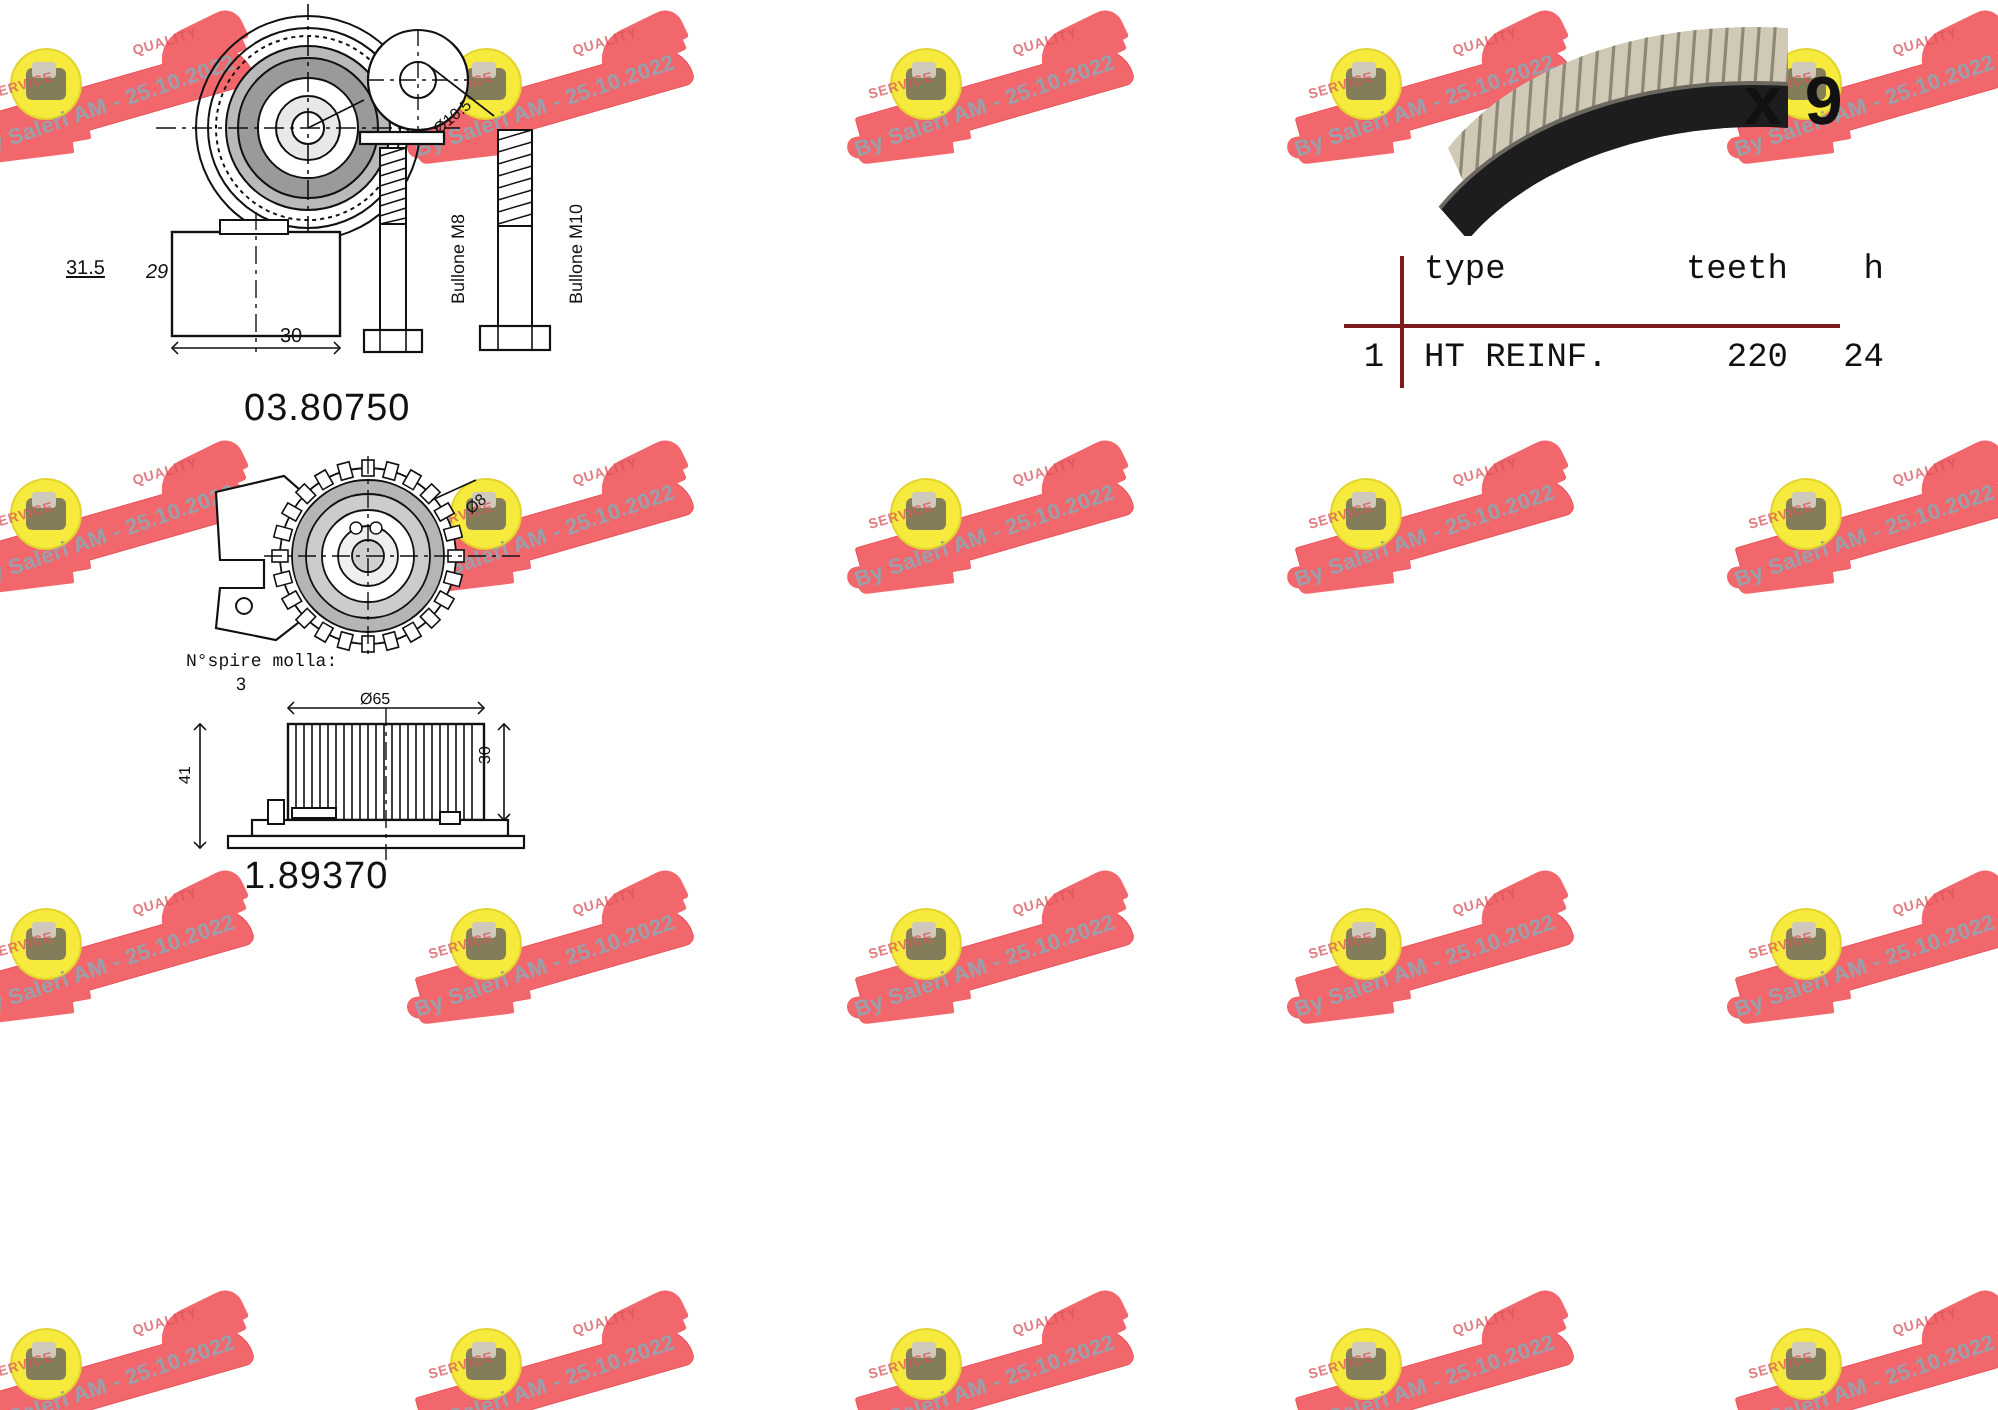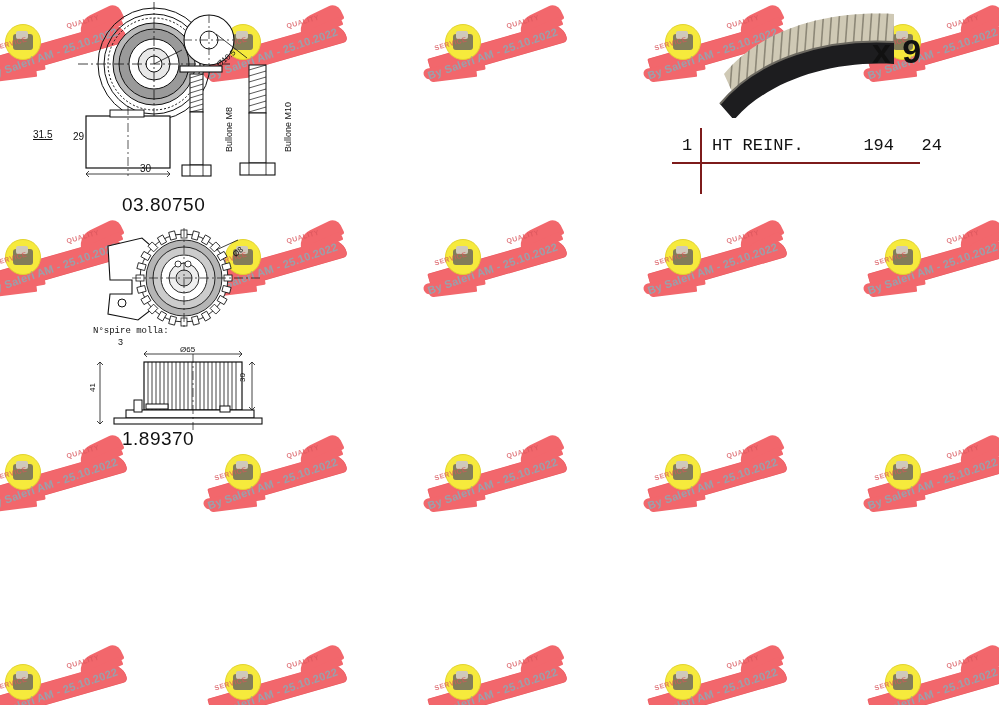--- a/index.html
+++ b/index.html
@@ -425,21 +425,21 @@
         <path d="M-49,15 L-46,12 L-43,15"></path>
           <path d="M-49,61 L-46,64 L-43,61"></path>
         <path d="M-29,15 L-26,12 L-23,15"></path>
           <path d="M-29,61 L-26,64 L-23,61"></path>
         <path d="M5,67 L2,70 L5,73"></path>
           <path d="M83,67 L86,70 L83,73"></path>
       </g>
     </svg>
 
     <span class="dimtxt" style="left:33px;top:129px;text-decoration:underline;">31.5</span>
-    <span class="dimtxt" style="left:73px;top:131px;">29</span>
+    <span class="dimtxt" style="left:73px;top:131px;font-style:italic;">29</span>
     <span class="dimtxt" style="left:140px;top:163px;">30</span>
 
     <svg width="80" height="60" style="position:absolute;left:175px;top:12px;">
       <circle cx="34" cy="28" r="25" fill="#fff" stroke="#111" stroke-width="1.1"></circle>
       <circle cx="34" cy="28" r="9" fill="#fff" stroke="#111" stroke-width="1"></circle>
       <line x1="34" y1="3" x2="34" y2="53" stroke="#111" stroke-width="0.7" stroke-dasharray="8 3 2 3"></line>
       <line x1="9" y1="28" x2="59" y2="28" stroke="#111" stroke-width="0.7" stroke-dasharray="8 3 2 3"></line>
       <line x1="41" y1="22" x2="72" y2="46" stroke="#111" stroke-width="0.8"></line>
     </svg>
     <span class="dimtxt sm rotd" style="left:215px;top:62px;">Ø10.5</span>
@@ -648,21 +648,26 @@
       <rect x="0" y="0" width="180" height="110" fill="#1d1d1f"></rect>
     </g>
     <path d="M2,96 C40,50 108,30 176,34" fill="none" stroke="#6b6860" stroke-width="2"></path>
   </svg>
 
   <span id="qty">x 9</span>
 
   <div id="belt-table">
     <div class="vrule"></div>
     <div class="hrule"></div>
+    <div class="thead">
+      <span class="c-type">type</span>
+      <span class="c-teeth">teeth</span>
+      <span class="c-h">h</span>
+    </div>
     <div class="trow" style="top:10px;">
       <span class="c-idx">1</span>
       <span class="c-type">HT REINF.</span>
-      <span class="c-teeth">194</span>
+      <span class="c-teeth">220</span>
       <span class="c-h">24</span>
     </div>
   </div>
 
 </div>
 
 </body></html>

